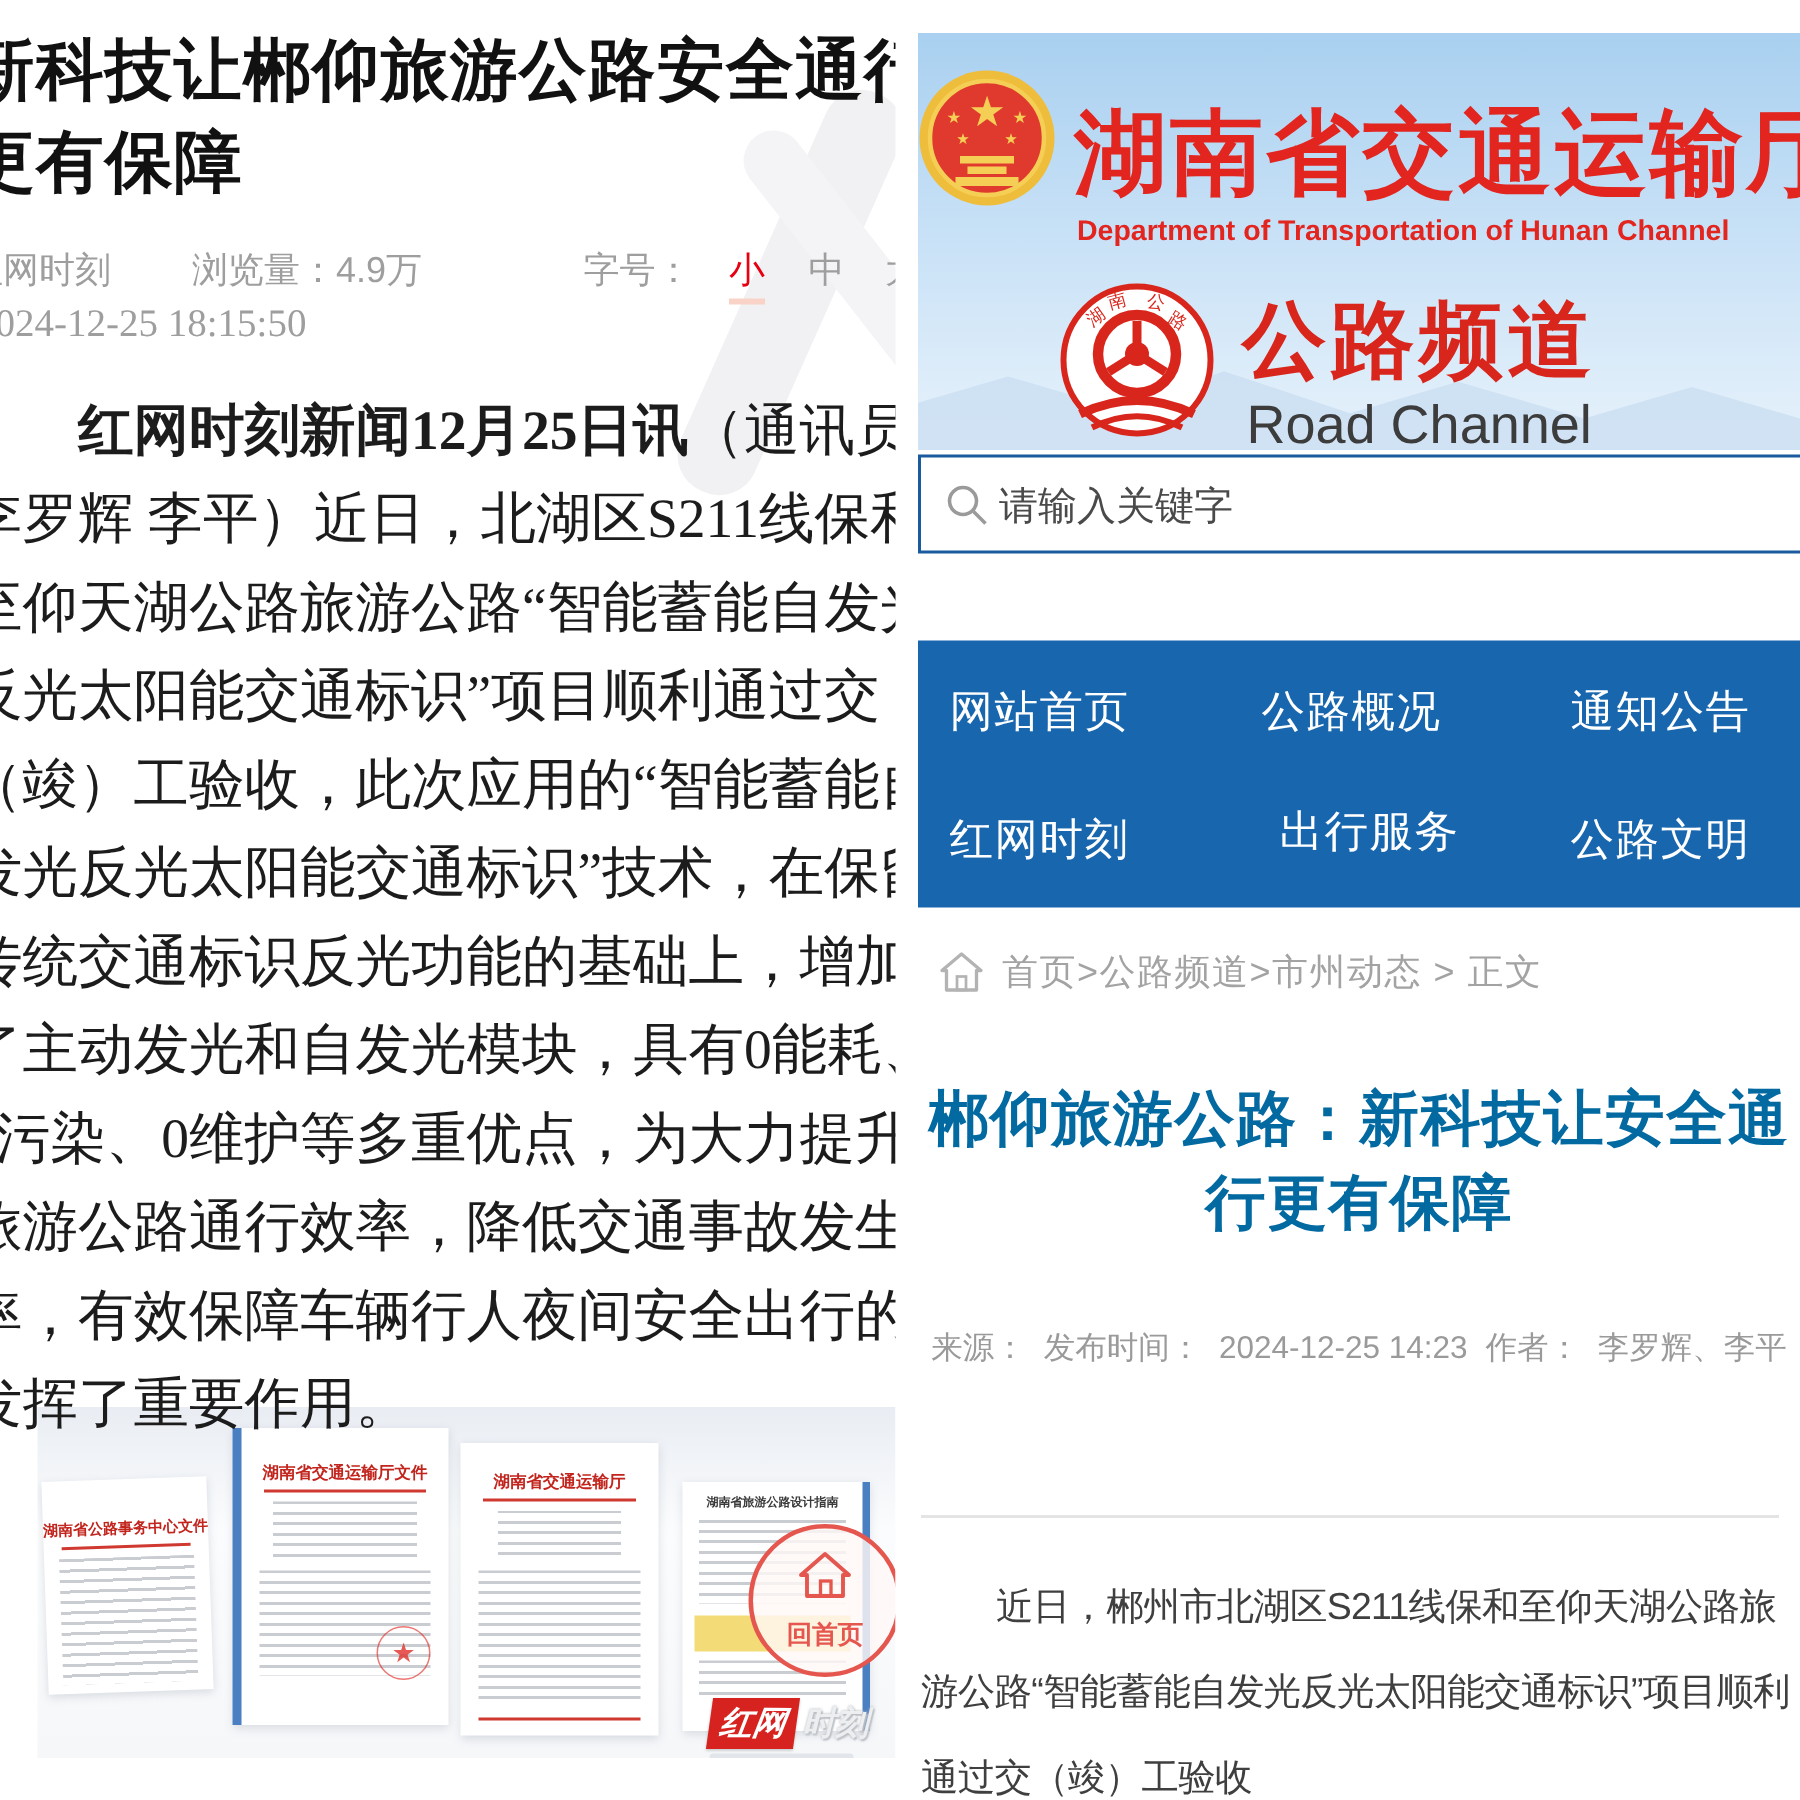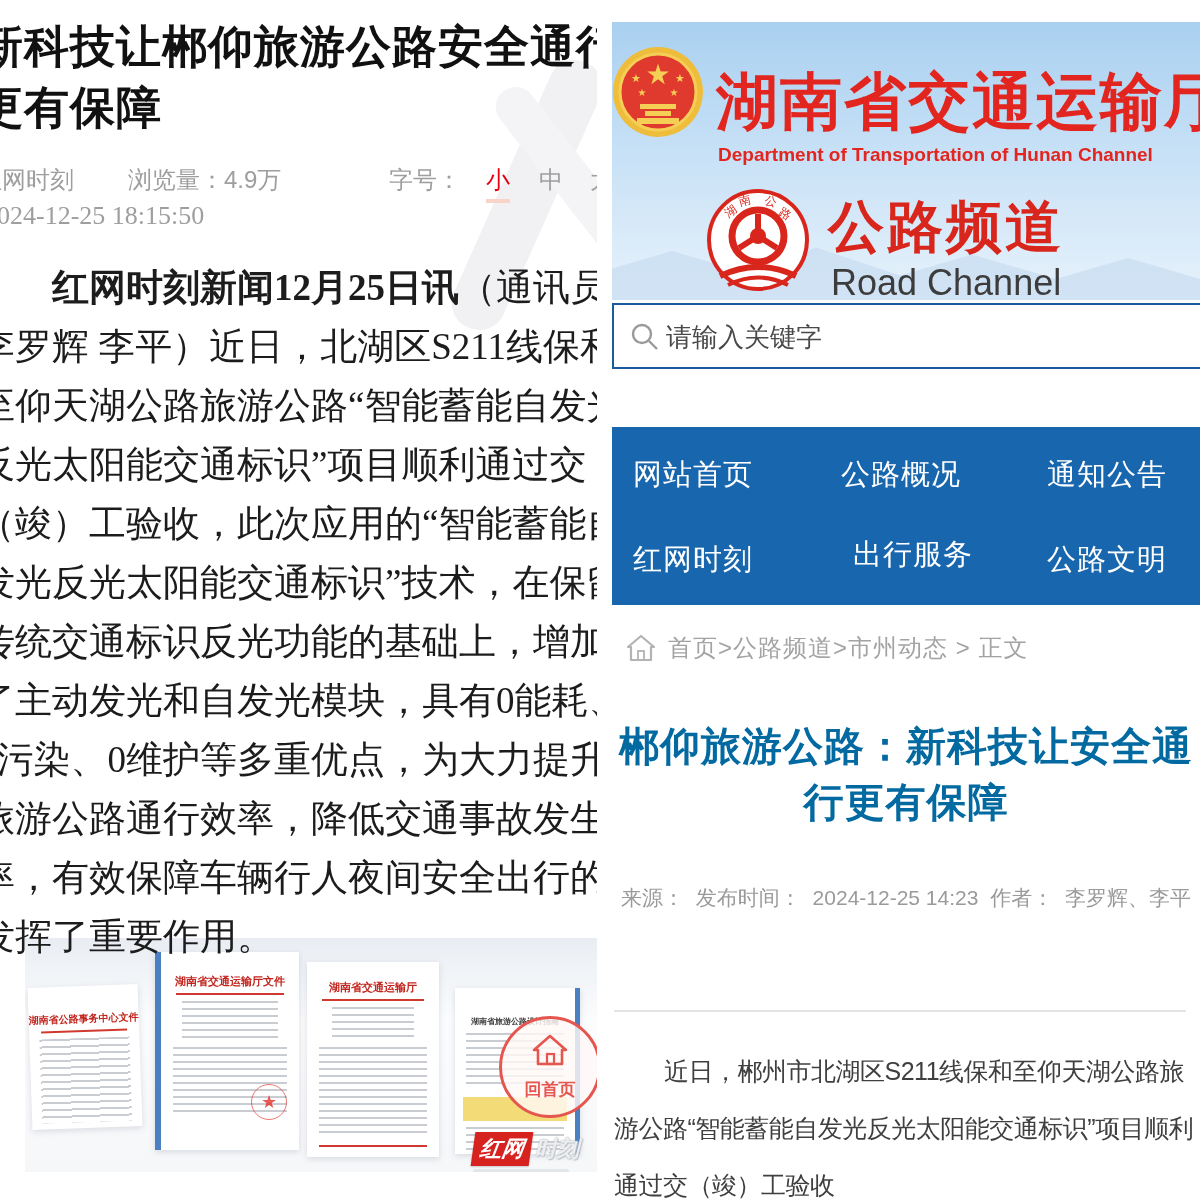--- a/index.html
+++ b/index.html
@@ -36,21 +36,21 @@
   .doc1{left:5px;top:48px;width:110px;height:142px;transform:rotate(-2deg);}
   .doc1 .dtitle{font-size:10px;padding-top:26px;}
   .doc2{left:130px;top:14px;width:138px;height:198px;border-left:6px solid #4a7fc1;}
   .doc2 .dtitle{font-size:11px;padding-top:22px;}
   .seal{position:absolute;right:12px;bottom:30px;width:34px;height:34px;border:1px solid rgba(224,48,42,.65);
       border-radius:50%;color:rgba(224,48,42,.8);font-size:18px;line-height:34px;text-align:center;}
   .doc3{left:282px;top:24px;width:132px;height:195px;}
   .doc3 .dtitle{font-size:11px;padding-top:18px;}
   .doc3 .botrule{position:absolute;bottom:10px;left:9%;width:82%;height:2px;background:#d0392f;}
   .doc4{left:430px;top:50px;width:120px;height:166px;border-right:5px solid #4a7fc1;}
-  .doc4 .dtitle{font-size:8px;padding-top:28px;color:#3a3a3a;}
+  .doc4 .dtitle{font-size:8px;padding-top:8px;color:#3a3a3a;}
   .hl{margin:8px auto 0 auto;width:86%;height:24px;background:#f3dc77;}
   .home-circle{position:absolute;right:-4px;top:78px;width:102px;height:102px;box-sizing:border-box;
       border:3px solid #e4564e;border-radius:50%;background:rgba(255,248,247,.82);
       display:flex;flex-direction:column;align-items:center;justify-content:center;gap:12px;}
   .home-circle span{color:#e4564e;font-size:17px;font-weight:bold;}
   .rednet-logo{position:absolute;right:18px;bottom:6px;display:flex;align-items:center;
       font-style:italic;font-weight:bold;font-size:22px;}
   .rednet-logo .p1{background:#d6231f;color:#fff;padding:2px 7px;transform:skewX(-8deg);
       box-shadow:0 1px 2px rgba(0,0,0,.2);}
   .rednet-logo .p2{color:#eceef0;text-shadow:0 0 2px #b0b4ba,1px 1px 1px #c4c8cd;margin-left:4px;}

